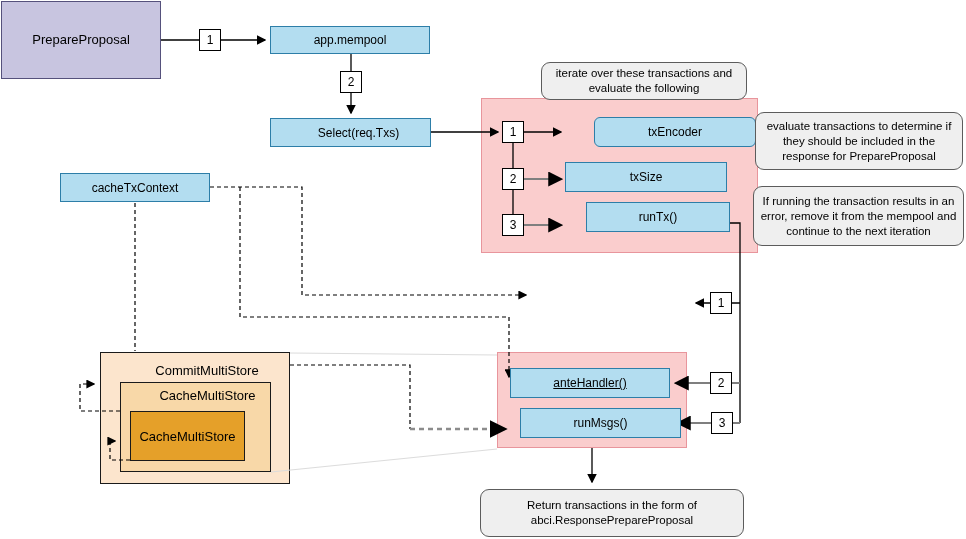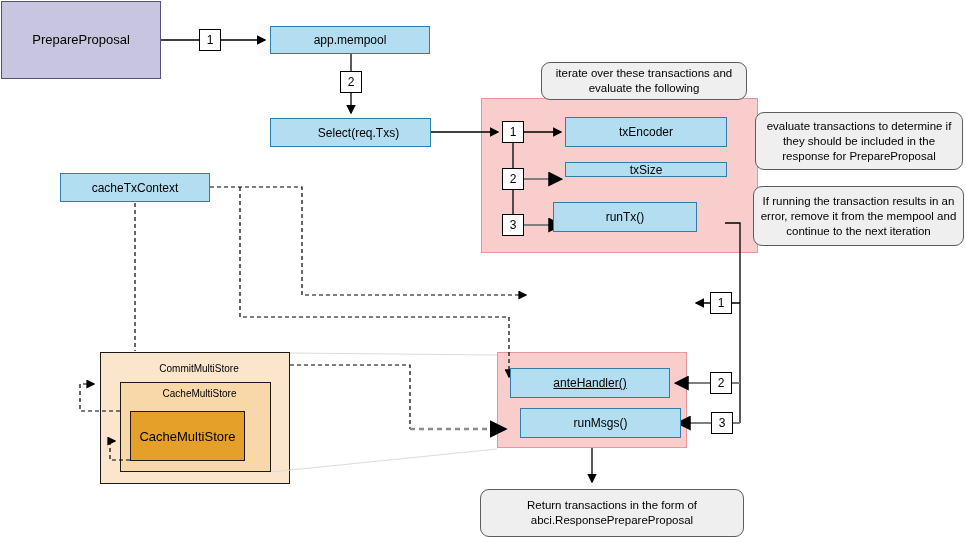--- a/index.html
+++ b/index.html
@@ -15,21 +15,21 @@
   .canvas {
     position:relative; width:966px; height:539px; background:#fff;
     font-family:"Liberation Sans", sans-serif; color:#000; overflow:hidden;
   }
   .box { position:absolute; box-sizing:border-box; display:flex; align-items:center;
          justify-content:center; text-align:center; font-size:12px; line-height:14px; }
   .blue   { background:var(--node-blue-fill); border:1px solid var(--node-blue-border); z-index:3; }
   .purple { background:var(--purple-fill); border:1px solid var(--purple-border); font-size:13px; z-index:3; }
   .pinkc  { background:var(--pink-fill); border:1px solid var(--pink-border); z-index:1; }
   .orangec{ box-sizing:border-box; position:absolute; border:1px solid var(--orange-border); z-index:1; }
-  .grouplabel { position:absolute; left:4px; width:100%; text-align:center; font-size:10px; }
+  .grouplabel { position:absolute; left:12px; width:100%; text-align:center; font-size:13px; }
   .badge { position:absolute; box-sizing:border-box; width:22px; height:22px; background:#fff;
            border:1px solid #000; display:flex; align-items:center; justify-content:center;
            font-size:12px; z-index:4; }
   .callout { position:absolute; box-sizing:border-box; background:var(--callout-fill);
              border:1px solid var(--callout-border); border-radius:9px; display:flex;
              align-items:center; justify-content:center; text-align:center;
              font-size:11.5px; line-height:15px; white-space:pre-line; z-index:5; padding:2px 6px; }
   svg.wires { position:absolute; left:0; top:0; z-index:2; }
 </style>
 </head>
@@ -88,27 +88,27 @@
 
   <div class="box purple" style="left:1px; top:1px; width:160px; height:78px;">
     <span>PrepareProposal</span>
   </div>
   <div class="box blue" style="left:270px; top:26px; width:160px; height:28px;">
     <span>app.mempool</span>
   </div>
   <div class="box blue" style="left:270px; top:118px; width:161px; height:29px;padding-left:16px;">
     <span>Select(req.Txs)</span>
   </div>
-  <div class="box blue" style="left:565px; top:117px; width:162px; height:30px;">
+  <div class="box blue" style="left:594px; top:117px; width:162px; height:30px;border-radius:6px;">
     <span>txEncoder</span>
   </div>
-  <div class="box blue" style="left:565px; top:162px; width:162px; height:15px;">
+  <div class="box blue" style="left:565px; top:162px; width:162px; height:30px;">
     <span>txSize</span>
   </div>
-  <div class="box blue" style="left:553px; top:202px; width:144px; height:30px;">
+  <div class="box blue" style="left:586px; top:202px; width:144px; height:30px;">
     <span>runTx()</span>
   </div>
   <div class="box blue" style="left:60px; top:173px; width:150px; height:29px;">
     <span>cacheTxContext</span>
   </div>
   <div class="box blue" style="left:510px; top:368px; width:160px; height:30px;text-decoration:underline;">
     <span>anteHandler()</span>
   </div>
   <div class="box blue" style="left:520px; top:408px; width:161px; height:30px;">
     <span>runMsgs()</span>

